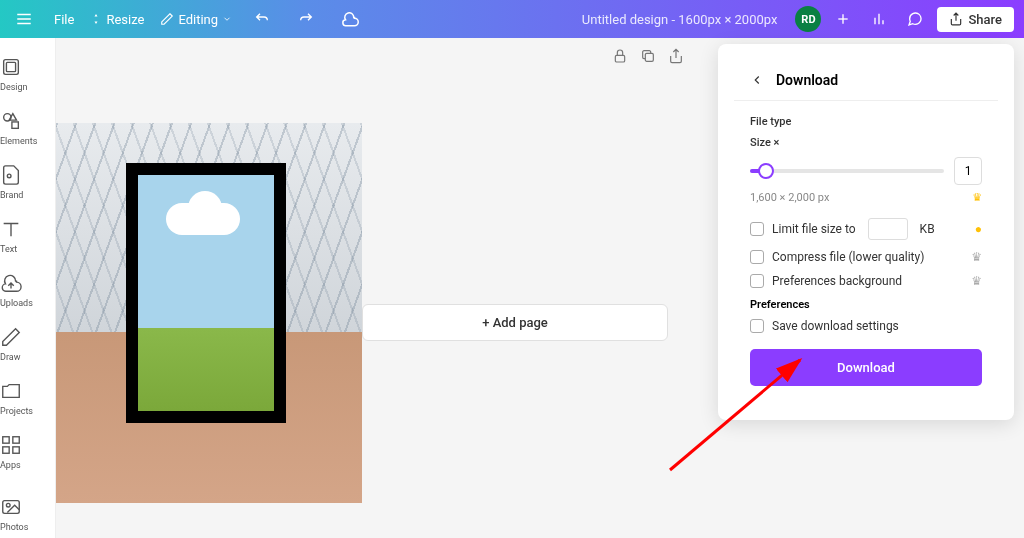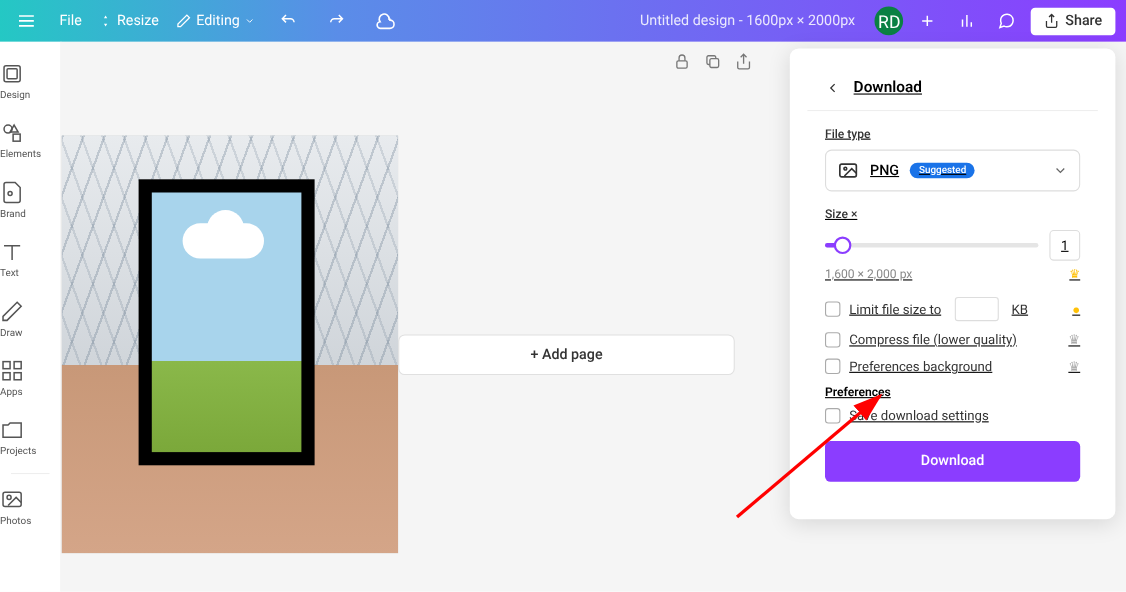--- a/index.html
+++ b/index.html
@@ -3,21 +3,21 @@
 <meta charset="utf-8">
 <style>
 * { box-sizing: border-box; margin: 0; padding: 0; font-family: -apple-system, BlinkMacSystemFont, "Segoe UI", Roboto, sans-serif; }
 body { width: 1024px; height: 538px; overflow: hidden; background: #fff; position: relative; }
 
 .topbar { height: 38px; background: linear-gradient(90deg, #24c8c4 0%, #5a8de8 30%, #8b3dff 100%); display: flex; align-items: center; padding: 0 10px; gap: 8px; color: #fff; font-size: 13px; }
 .topbar-left { display: flex; align-items: center; gap: 16px; }
 .topbar-item { display: flex; align-items: center; gap: 4px; cursor: pointer; }
 .topbar-spacer { flex: 1; }
 .topbar-title { color: rgba(255,255,255,0.85); font-size: 13px; margin-right: 10px; }
-.avatar { width: 26px; height: 26px; border-radius: 50%; background: #0a8043; color: #fff; display: flex; align-items: center; justify-content: center; font-size: 16px; font-weight: 400; }
+.avatar { width: 26px; height: 26px; border-radius: 50%; background: #0a8043; color: #fff; display: flex; align-items: center; justify-content: center; font-size: 11px; font-weight: 700; }
 .icon-btn { width: 28px; height: 28px; display: flex; align-items: center; justify-content: center; cursor: pointer; border-radius: 4px; }
 .share-btn { background: #fff; color: #333; padding: 5px 12px; border-radius: 4px; display: flex; align-items: center; gap: 5px; font-weight: 500; cursor: pointer; }
 
 .main-area { display: flex; height: calc(100% - 38px); }
 
 .sidebar { width: 56px; border-right: 1px solid #eee; display: flex; flex-direction: column; padding-top: 10px; background: #fff; }
 .sidebar-item { display: flex; flex-direction: column; align-items: flex-start; padding: 8px 0 10px; cursor: pointer; gap: 4px; color: #555; }
 .sidebar-item svg { width: 22px; height: 22px; }
 .sidebar-label { font-size: 9px; }
 .sidebar-divider { height: 1px; background: #eee; margin: 4px 10px; }
@@ -27,21 +27,21 @@
 .canvas-tools svg { width: 16px; height: 16px; cursor: pointer; }
 .poster { width: 306px; height: 380px; background: #ddd; position: relative; overflow: hidden; }
 .building { position: absolute; inset: 0; background: linear-gradient(180deg, #e8ebee 0%, #d0d5da 55%, #c89878 55%, #d4a588 100%); }
 .building::before { content:''; position:absolute; top:0; left:0; right:0; height:55%; background: repeating-linear-gradient(110deg, rgba(100,120,140,0.3) 0 2px, transparent 2px 18px), repeating-linear-gradient(-110deg, rgba(100,120,140,0.2) 0 2px, transparent 2px 18px); }
 .billboard { position: absolute; left: 70px; top: 40px; width: 160px; height: 260px; background: #000; padding: 12px; }
 .billboard-inner { width: 100%; height: 100%; background: linear-gradient(180deg, #a8d4ec 0%, #a8d4ec 65%, #8ab84a 65%, #7ba83a 100%); position: relative; }
 .cloud { position: absolute; top: 28px; left: 28px; width: 74px; height: 32px; background: #fff; border-radius: 50px; }
 .cloud::before { content:''; position:absolute; top:-12px; left:22px; width:34px; height:34px; background:#fff; border-radius:50%; }
 .add-page-btn { margin-top: 18px; width: 306px; padding: 10px; background: #fff; border: 1px solid #e0e0e0; border-radius: 6px; font-size: 13px; color: #333; cursor: pointer; font-weight: 500; }
 
-.panel { width: 296px; background: #fff; border-radius: 8px; box-shadow: 0 4px 20px rgba(0,0,0,0.12); position: absolute; right: 10px; top: 44px; padding: 16px; text-decoration: underline; }
+.panel { width: 296px; background: #fff; border-radius: 8px; box-shadow: 0 4px 20px rgba(0,0,0,0.12); position: absolute; right: 10px; top: 44px; padding: 16px; }
 .panel-header { display: flex; align-items: center; gap: 12px; padding: 12px 16px; border-bottom: 1px solid #eee; }
 .panel-header svg { width: 14px; height: 14px; cursor: pointer; }
 .panel-title { font-size: 14px; font-weight: 600; }
 .panel-body { padding: 14px 16px 18px; }
 .section-label { font-size: 11px; color: #333; font-weight: 500; margin-bottom: 8px; }
 .filetype-select { border: 1px solid #ddd; border-radius: 6px; padding: 8px 10px; display: flex; align-items: center; gap: 10px; cursor: pointer; margin-bottom: 14px; }
 .filetype-select svg.ft-icon { width: 20px; height: 20px; }
 .filetype-name { font-weight: 500; font-size: 13px; }
 .badge { background: #1a73e8; color: #fff; font-size: 9px; padding: 2px 8px; border-radius: 999px; font-weight: 500; }
 .ft-spacer { flex: 1; }
@@ -164,38 +164,45 @@
       <span class="sidebar-label">Brand</span>
     </div>
     <div class="sidebar-item">
       <svg viewBox="0 0 24 24" fill="none" stroke="#555" stroke-width="1.5">
           <path d="M4 6h16M12 6v14"></path>
         </svg>
       <span class="sidebar-label">Text</span>
     </div>
     <div class="sidebar-item">
       <svg viewBox="0 0 24 24" fill="none" stroke="#555" stroke-width="1.5">
+          <path d="M18 10h-1a6 6 0 10-11 3 4 4 0 001 8h11a5 5 0 000-10z"></path>
+          <path d="M12 12v6M9 15l3-3 3 3"></path>
+        </svg>
+      <span class="sidebar-label">Uploads</span>
+    </div>
+    <div class="sidebar-item">
+      <svg viewBox="0 0 24 24" fill="none" stroke="#555" stroke-width="1.5">
           <path d="M17 3l4 4L7 21H3v-4z"></path>
         </svg>
       <span class="sidebar-label">Draw</span>
+    </div>
+    <div class="sidebar-item">
+      <svg viewBox="0 0 24 24" fill="none" stroke="#555" stroke-width="1.5">
+          <path d="M3 7h5l2-2h11v14H3z"></path>
+        </svg>
+      <span class="sidebar-label">Projects</span>
     </div>
     <div class="sidebar-item">
       <svg viewBox="0 0 24 24" fill="none" stroke="#555" stroke-width="1.5">
           <rect x="3" y="3" width="7" height="7"></rect>
           <rect x="14" y="3" width="7" height="7"></rect>
           <rect x="3" y="14" width="7" height="7"></rect>
           <rect x="14" y="14" width="7" height="7"></rect>
         </svg>
       <span class="sidebar-label">Apps</span>
-    </div>
-    <div class="sidebar-item">
-      <svg viewBox="0 0 24 24" fill="none" stroke="#555" stroke-width="1.5">
-          <path d="M3 7h5l2-2h11v14H3z"></path>
-        </svg>
-      <span class="sidebar-label">Projects</span>
     </div>
     <div class="sidebar-divider"></div>
     <div class="sidebar-item">
       <svg viewBox="0 0 24 24" fill="none" stroke="#555" stroke-width="1.5">
           <rect x="3" y="5" width="18" height="14" rx="2"></rect>
           <circle cx="9" cy="10" r="2"></circle>
           <path d="M21 15l-5-5-8 8"></path>
         </svg>
       <span class="sidebar-label">Photos</span>
     </div>
@@ -230,33 +237,20 @@
 
 <div class="panel">
   <div class="panel-header">
     <svg viewBox="0 0 24 24" fill="none" stroke="#333" stroke-width="2">
         <polyline points="15 18 9 12 15 6"></polyline>
       </svg>
     <span class="panel-title">Download</span>
   </div>
   <div class="panel-body">
     <div class="section-label">File type</div>
-    <div class="filetype-select">
-      <svg class="ft-icon" viewBox="0 0 24 24" fill="none" stroke="#333" stroke-width="1.8">
-          <rect x="3" y="5" width="18" height="14" rx="2"></rect>
-          <path d="M21 15l-5-5-8 8"></path>
-          <circle cx="9" cy="10" r="1.5"></circle>
-        </svg>
-      <span class="filetype-name">PNG</span>
-      <span class="badge">Suggested</span>
-      <span class="ft-spacer"></span>
-      <svg class="chevron" viewBox="0 0 24 24" width="14" height="14" fill="none" stroke="#666" stroke-width="2">
-          <polyline points="6 9 12 15 18 9"></polyline>
-        </svg>
-    </div>
 
     <div class="section-label">Size ×</div>
     <div class="slider-wrap">
       <div class="slider">
         <div class="slider-fill"></div>
         <div class="slider-thumb"></div>
       </div>
       <input class="size-input" value="1" style="">
     </div>
     <div class="size-dims">

